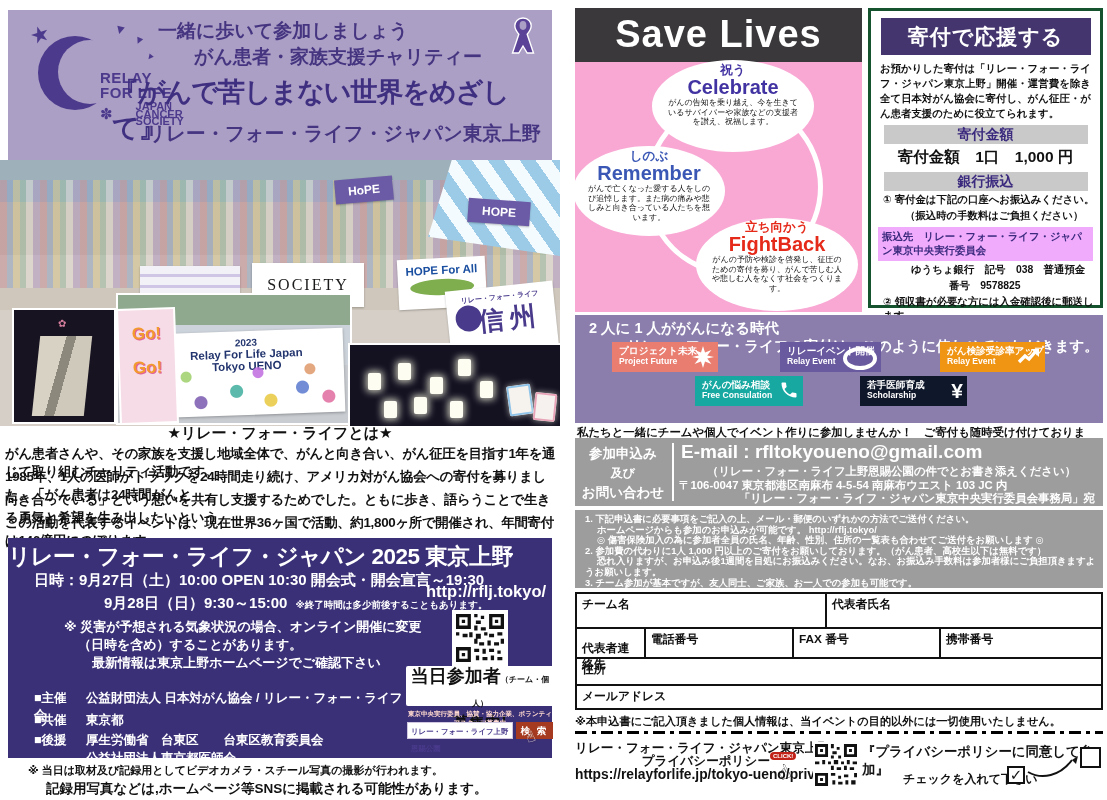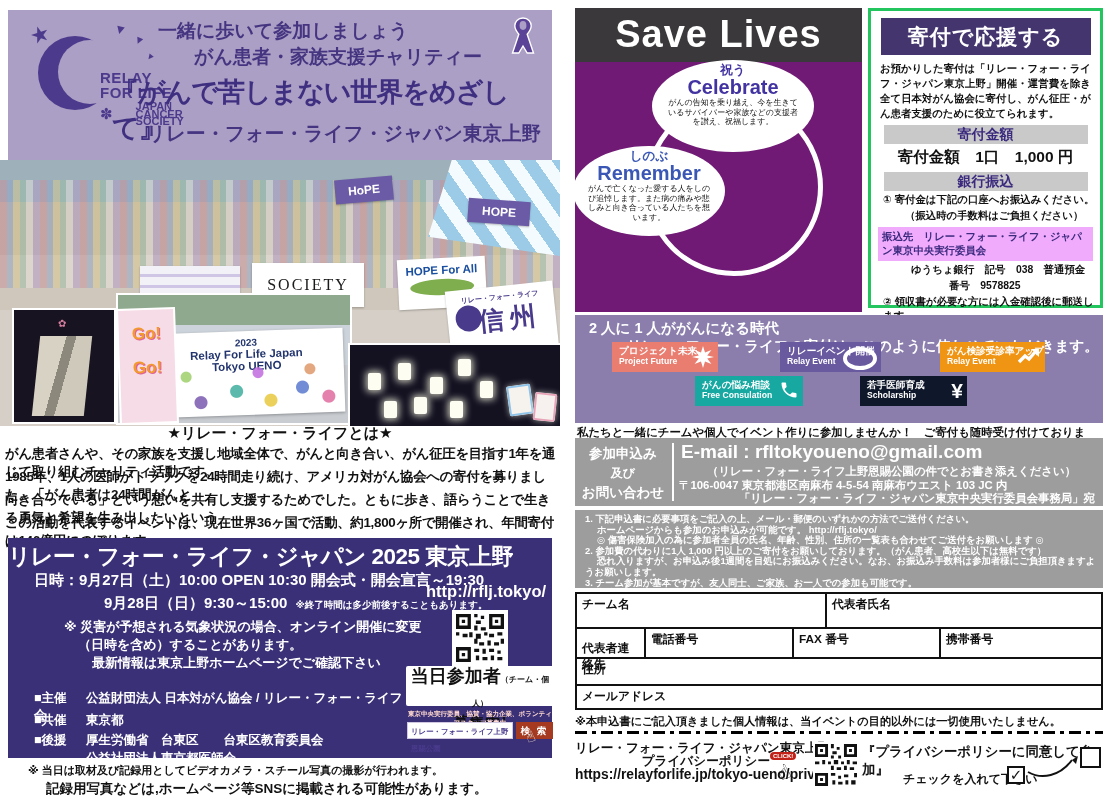--- a/index.html
+++ b/index.html
@@ -94,32 +94,32 @@
   .rec-card .r1 small{font-size:8px;font-weight:900;}
   .rec-card .r2{font-size:16px;font-weight:900;line-height:17px;}
   .rec-small{position:absolute;left:0;top:44px;width:148px;text-align:center;font-size:6.5px;font-weight:700;color:#ffd9cf;}
   .rec-search{position:absolute;left:1px;top:56px;width:106px;height:17px;background:#fff;border:1px solid #cfc8e0;color:#4a3a8c;font-size:7.4px;font-weight:700;line-height:17px;padding-left:3px;box-sizing:border-box;}
   .rec-btn{position:absolute;left:110px;top:56px;width:37px;height:17px;background:#a63a20;color:#fff;font-size:9.5px;font-weight:900;text-align:center;line-height:17px;letter-spacing:2px;}
   .rec-hand{position:absolute;left:120px;top:62px;font-size:15px;color:#fff;text-shadow:0 0 2px #5a2010;transform:rotate(-20deg);}
   .footnote1{position:absolute;left:28px;top:763px;font-size:11px;font-weight:800;color:#111;}
   .footnote2{position:absolute;left:46px;top:780px;font-size:13.5px;font-weight:800;color:#111;}
   
   .save{position:absolute;left:575px;top:8px;width:287px;height:54px;background:#3a383a;color:#fff;font-size:38px;font-weight:900;text-align:center;line-height:52px;letter-spacing:1px;}
-  .circles{position:absolute;left:575px;top:62px;width:287px;height:250px;background:#701a75;}
+  .circles{position:absolute;left:575px;top:62px;width:287px;height:250px;background:#f9a8d4;}
   .ring{position:absolute;left:70px;top:36px;width:168px;height:168px;border:5px solid #fff;border-radius:50%;}
   .ell{position:absolute;background:#fff;border-radius:50%;text-align:center;}
   .e1{left:77px;top:-2px;width:162px;height:88px;padding-top:4px;}
   .e2{left:-2px;top:84px;width:152px;height:86px;padding-top:4px;}
   .e3{left:121px;top:156px;width:162px;height:90px;padding-top:3px;}
   .ell .jp{font-size:12.5px;font-weight:900;line-height:13px;}
   .ell .en{font-size:20px;font-weight:900;line-height:20px;}
   .ell .desc{font-size:8px;font-weight:400;line-height:9.6px;color:#111;padding:1px 14px 0;}
   .e1 .jp,.e1 .en{color:#4233a2;} .e2 .jp,.e2 .en{color:#3a57b5;} .e3 .jp,.e3 .en{color:#e52a1a;}
   
-  .donate{position:absolute;left:868px;top:8px;width:235px;height:300px;border:3px solid #22c55e;background:#fff;box-sizing:border-box;}
+  .donate{position:absolute;left:868px;top:8px;width:235px;height:300px;border:3px solid #14532d;background:#fff;box-sizing:border-box;}
   .d-head{margin:7px auto 0;width:210px;height:37px;background:#44356f;color:#fff;font-size:21px;font-weight:900;text-align:center;line-height:37px;letter-spacing:1px;}
   .d-intro{margin:6px 9px 0;font-size:10.4px;font-weight:700;line-height:15px;color:#111;text-align:justify;}
   .d-bar{margin:4px auto 0;width:204px;height:19px;background:#c9c9c9;color:#3b2a7e;font-size:14px;font-weight:900;text-align:center;line-height:19px;}
   .d-amount{margin-top:3px;text-align:center;font-size:15.5px;font-weight:900;color:#111;}
   .d-line{margin:2px 0 0 12px;font-size:10.4px;font-weight:700;color:#111;}
   .d-line.c{margin-left:34px;}
   .d-payee{margin:4px 7px 0;background:#f0abfc;color:#3b2a7e;font-size:10.4px;font-weight:900;padding:3px 4px;}
   .d-acct{margin:2px 0 0 40px;font-size:10.4px;font-weight:800;color:#111;}
   
   .band{position:absolute;left:575px;top:315px;width:528px;height:108px;background:#8b7ead;color:#fff;}
@@ -312,20 +312,25 @@
       <div class="ell e1">
         <div class="jp">祝う</div>
         <div class="en">Celebrate</div>
         <div class="desc">がんの告知を乗り越え、今を生きているサバイバーや家族などの支援者を讃え、祝福します。</div>
       </div>
       <div class="ell e2">
         <div class="jp">しのぶ</div>
         <div class="en">Remember</div>
         <div class="desc">がんで亡くなった愛する人をしのび追悼します。また病の痛みや悲しみと向き合っている人たちを想います。</div>
       </div>
+      <div class="ell e3">
+        <div class="jp">立ち向かう</div>
+        <div class="en">FightBack</div>
+        <div class="desc">がんの予防や検診を啓発し、征圧のための寄付を募り、がんで苦しむ人や悲しむ人をなくす社会をつくります。</div>
+      </div>
     </div>
 
     <div class="donate">
       <div class="d-head">寄付で応援する</div>
       <div class="d-intro">お預かりした寄付は「リレー・フォー・ライフ・ジャパン東京上野」開催・運営費を除き全て日本対がん協会に寄付し、がん征圧・がん患者支援のために役立てられます。</div>
       <div class="d-bar">寄付金額</div>
       <div class="d-amount">寄付金額　1口　1,000 円</div>
       <div class="d-bar">銀行振込</div>
       <div class="d-line">① 寄付金は下記の口座へお振込みください。</div>
       <div class="d-line c">（振込時の手数料はご負担ください）</div>

